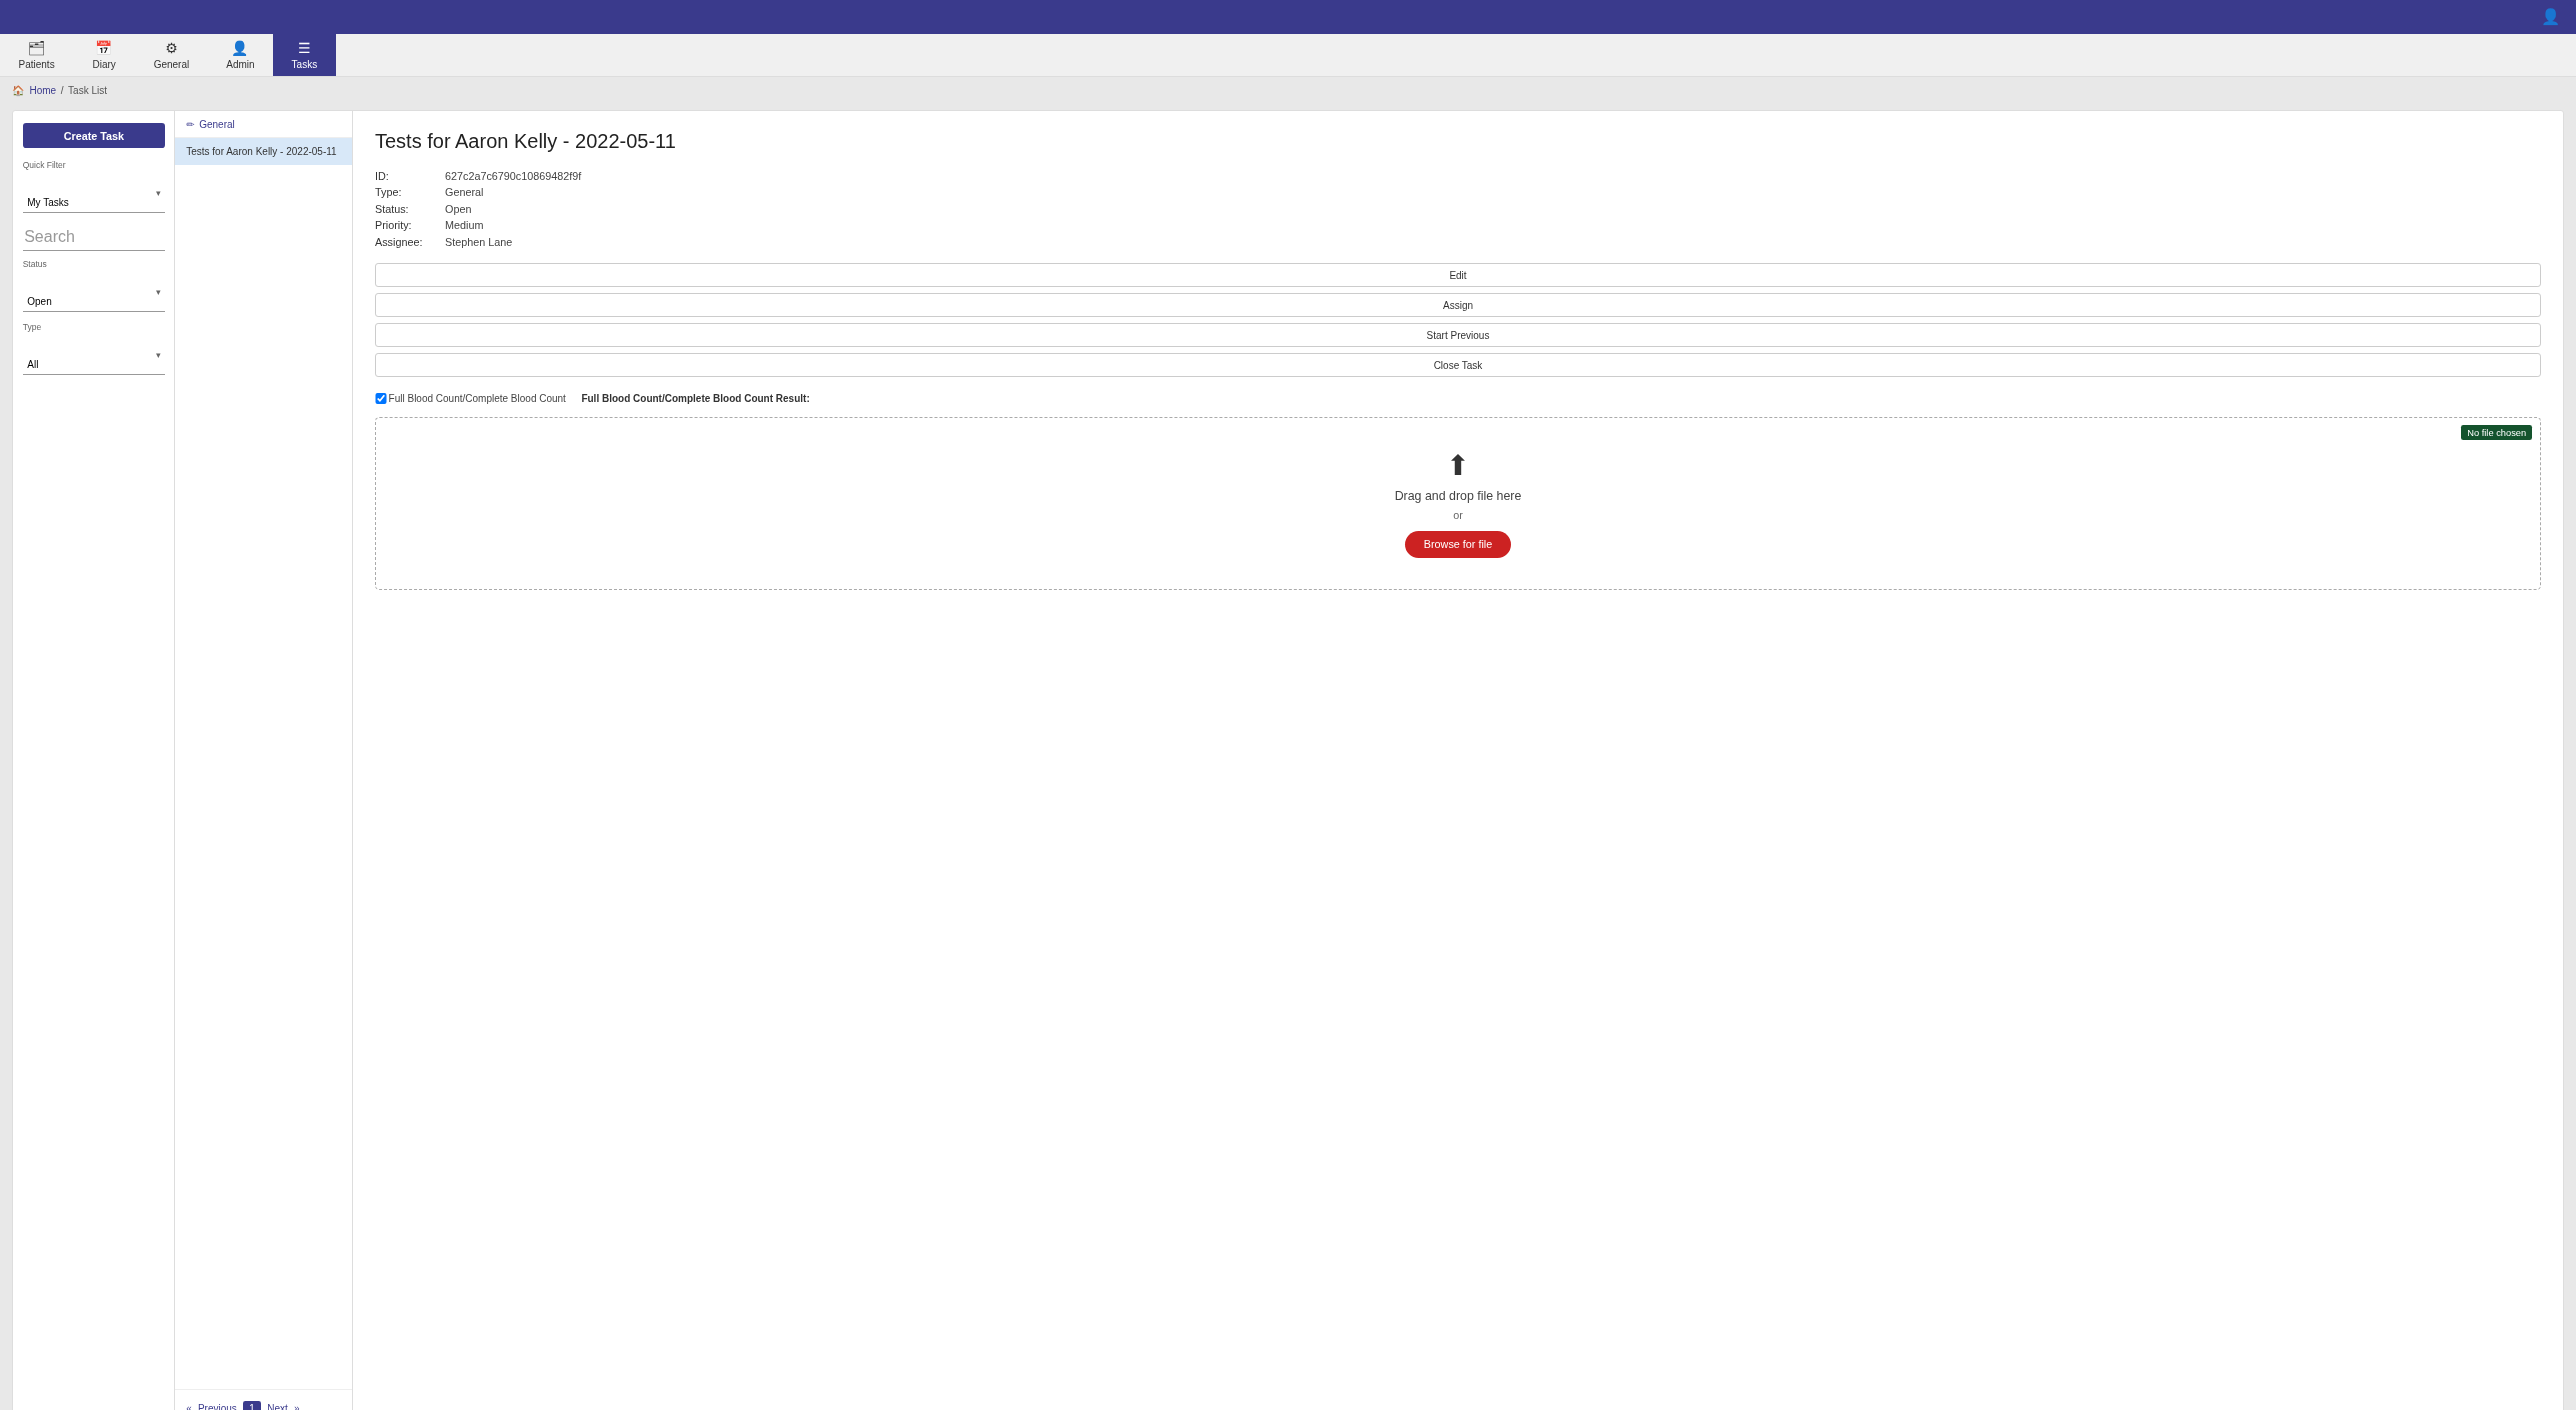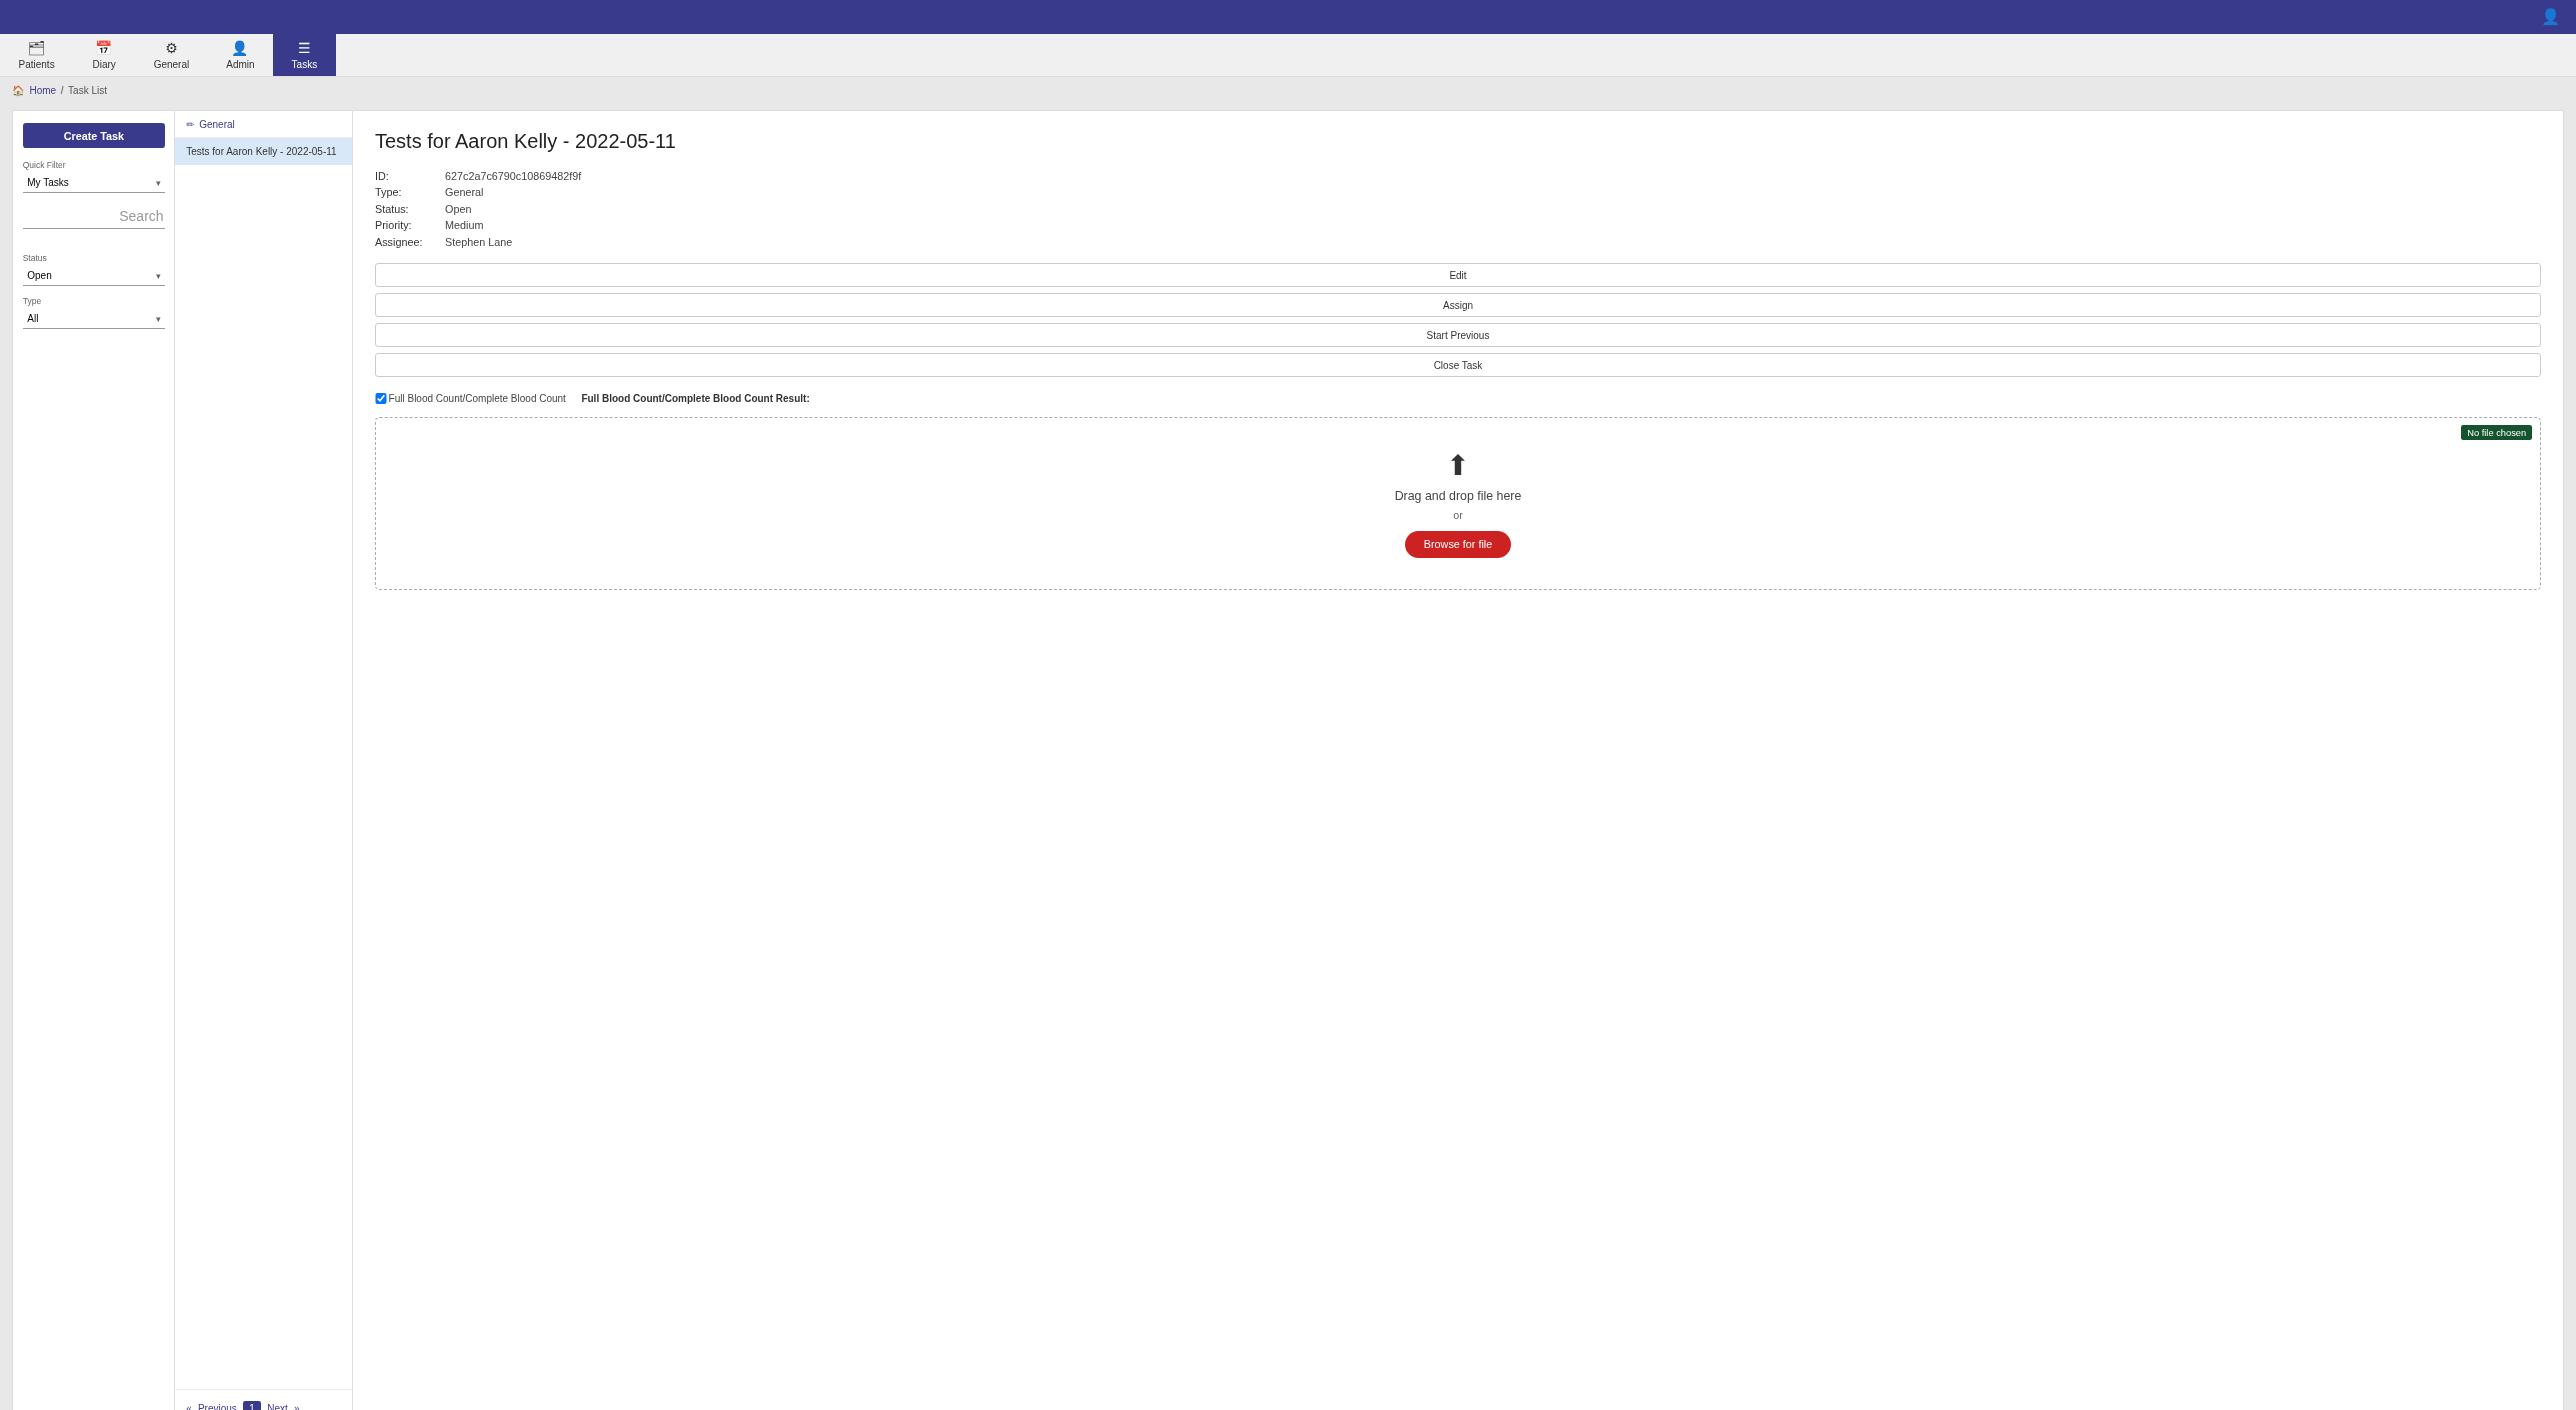--- a/index.html
+++ b/index.html
@@ -89,25 +89,24 @@
     .filter-label {
       font-size: 8.5px;
       color: #666;
       margin-bottom: 3.1px;
     }
     .search-input {
       width: 100%;
       padding: 3.9px 1.5px;
       border: none;
       border-bottom: 0.8px solid #999;
-      font-size: 14px;
+      font-size: 16px;
       outline: none;
-      margin-bottom: 24px;
+      margin-bottom: 8px;
       background: transparent;
-      text-align: right;
     }
     .search-input::placeholder { color: #999; }
 
     
     .task-list-panel {
       width: 178px;
       border-right: 0.8px solid #ddd;
       flex-shrink: 0;
       padding: 0;
       display: flex;
@@ -277,20 +276,21 @@
     .select-wrapper select {
       width: 100%;
       padding: 3.9px 4.6px;
       border: none;
       border-bottom: 0.8px solid #999;
       font-size: 10px;
       background: transparent;
       outline: none;
       appearance: none;
       cursor: pointer;
+      margin-top: 20px;
     }
     .select-arrow {
       position: absolute;
       right: 3.1px;
       top: 50%;
       transform: translateY(-50%);
       pointer-events: none;
       font-size: 7.7px;
       color: #666;
     }

